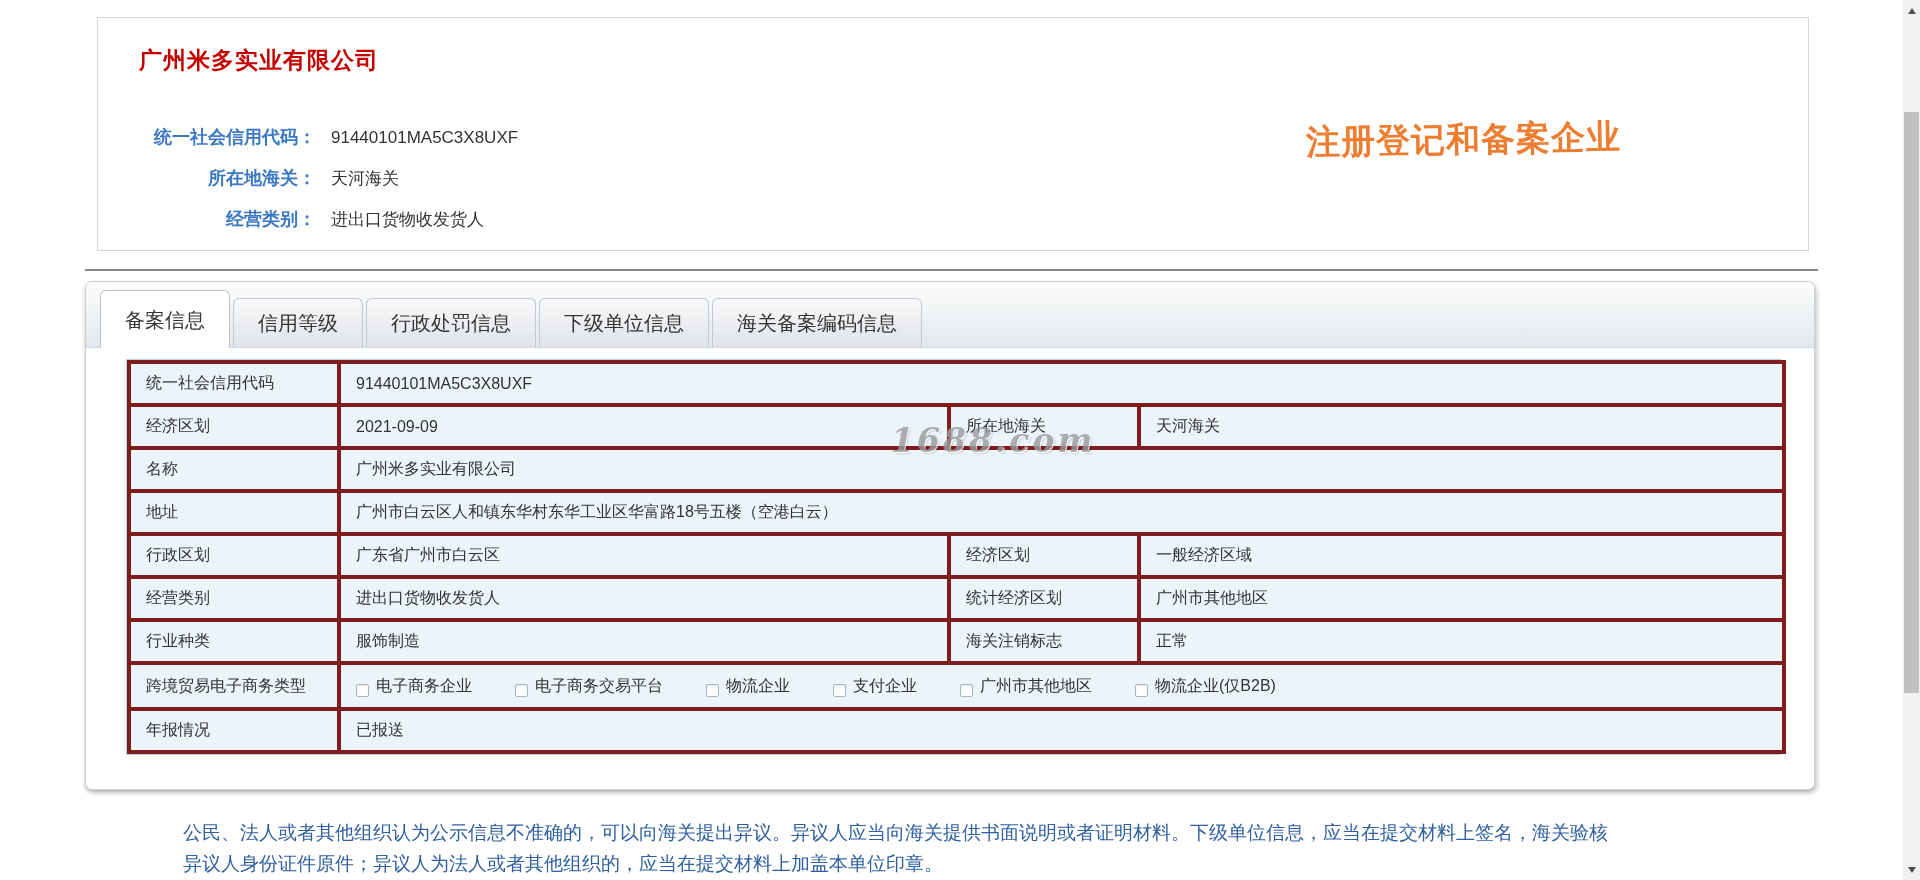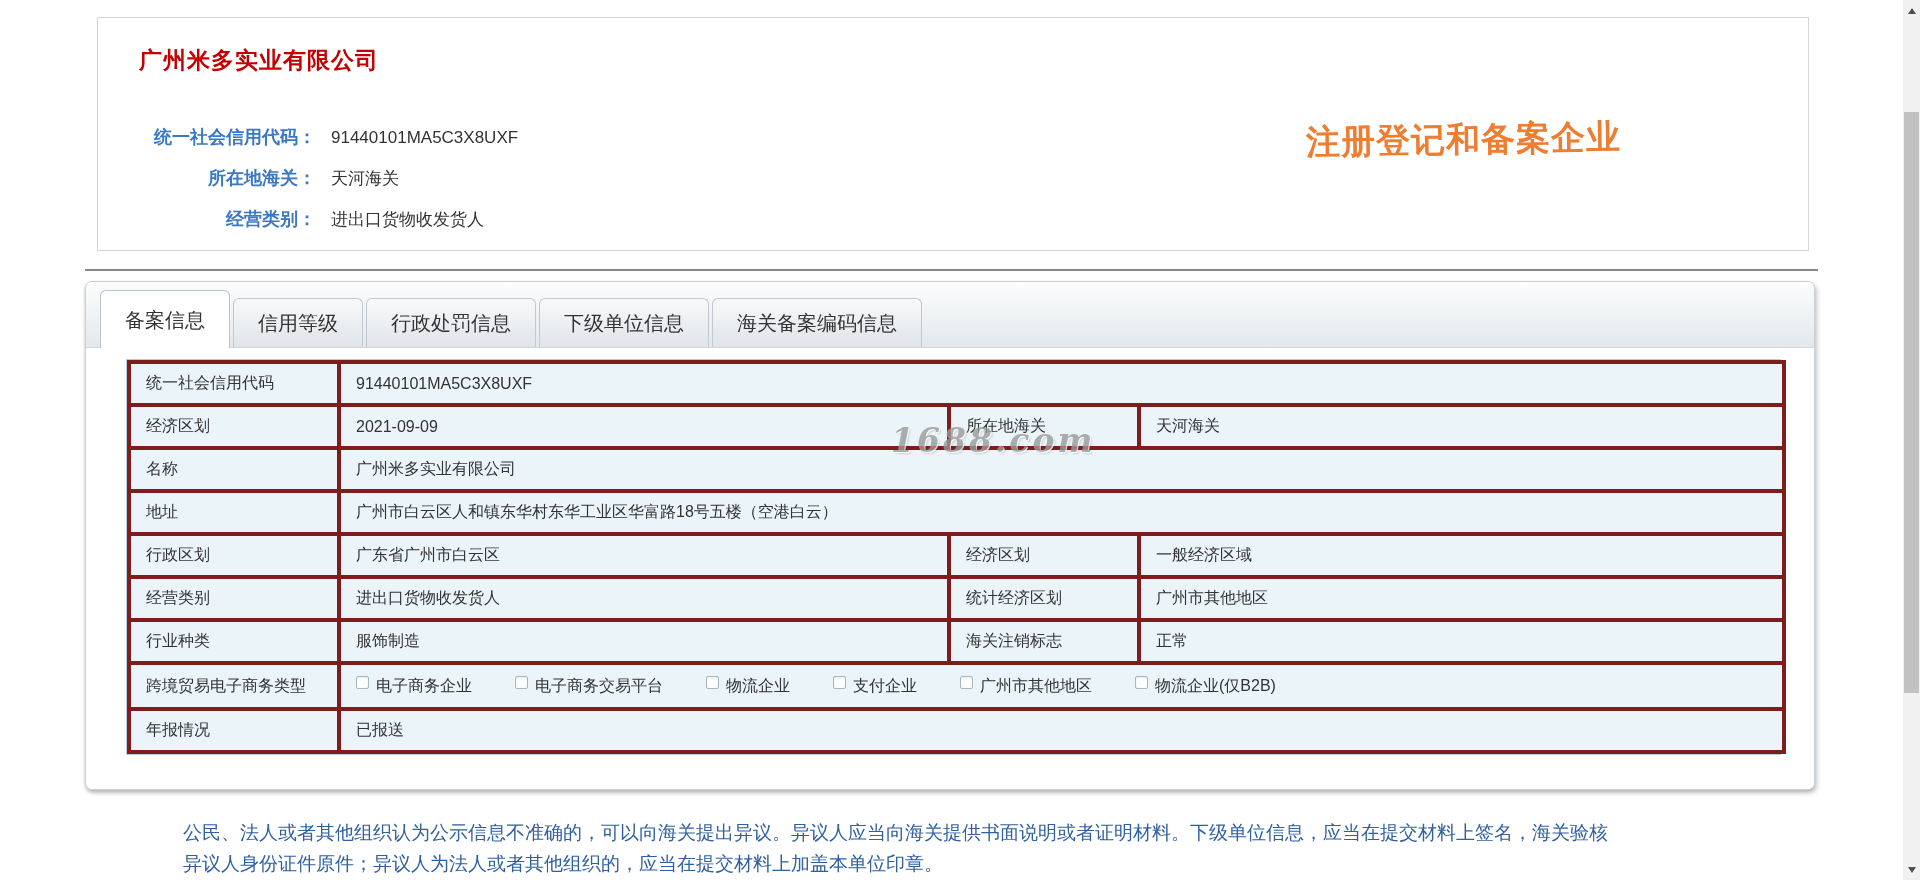--- a/index.html
+++ b/index.html
@@ -40,21 +40,21 @@
 
   
   .table-wrap { position:absolute; left:40px; top:10px; width:1655px; border:1px solid #b3d0e2; }
   .info-table { width:100%; border-collapse:collapse; table-layout:fixed;
                 background:#eaf4f9; font-size:16px; color:#333; }
   .info-table td { border:4px solid #7f1d1d; height:43px; padding:0 10px 0 15px;
                    vertical-align:middle; overflow:hidden; white-space:nowrap; }
   .info-table td.val { padding-left:15px; }
   .row-cb td { height:46px; }
   .options { display:flex; align-items:center; gap:43px; }
-  .opt { display:flex; align-items:flex-start; gap:7px; }
+  .opt { display:flex; align-items:flex-end; gap:7px; }
   .cb { display:inline-block; width:13px; height:13px; border:1px solid #aab6be;
         background:#fdfefe; border-radius:2px; box-shadow:inset 0 1px 2px rgba(0,0,0,0.08);
         cursor:pointer; flex:0 0 auto; }
 
   
   .watermark { position:absolute; left:805px; top:72px; font-family:"DejaVu Serif","Liberation Serif",serif;
                font-style:italic; font-weight:bold; font-size:33px; color:#9a9a9a; opacity:0.8;
                letter-spacing:3px; text-shadow:1px 1px 0 #fff, 2px 2px 2px rgba(0,0,0,0.18);
                pointer-events:none; }
 

